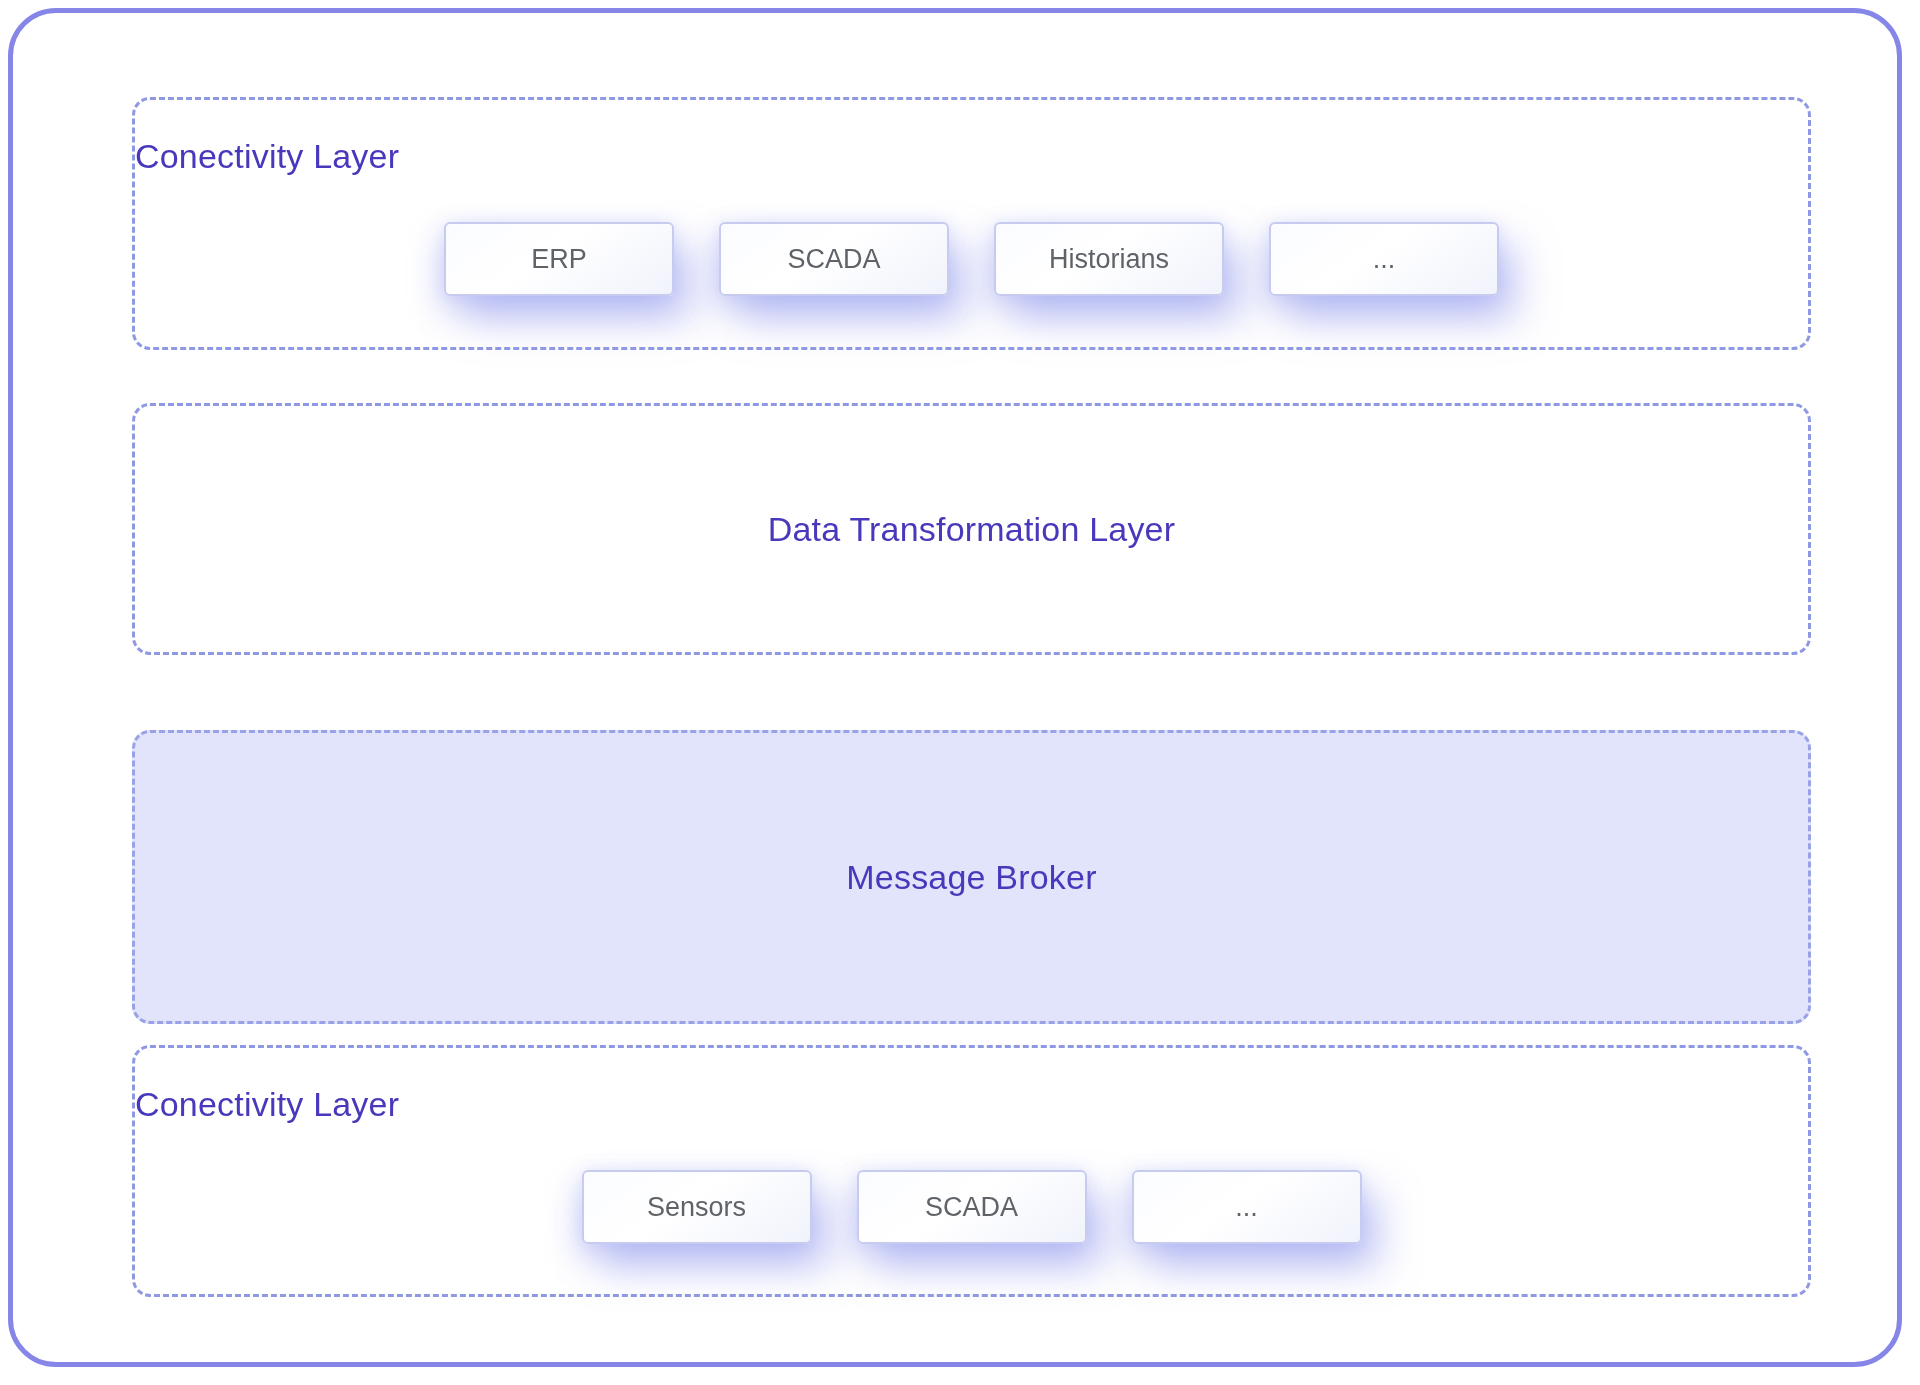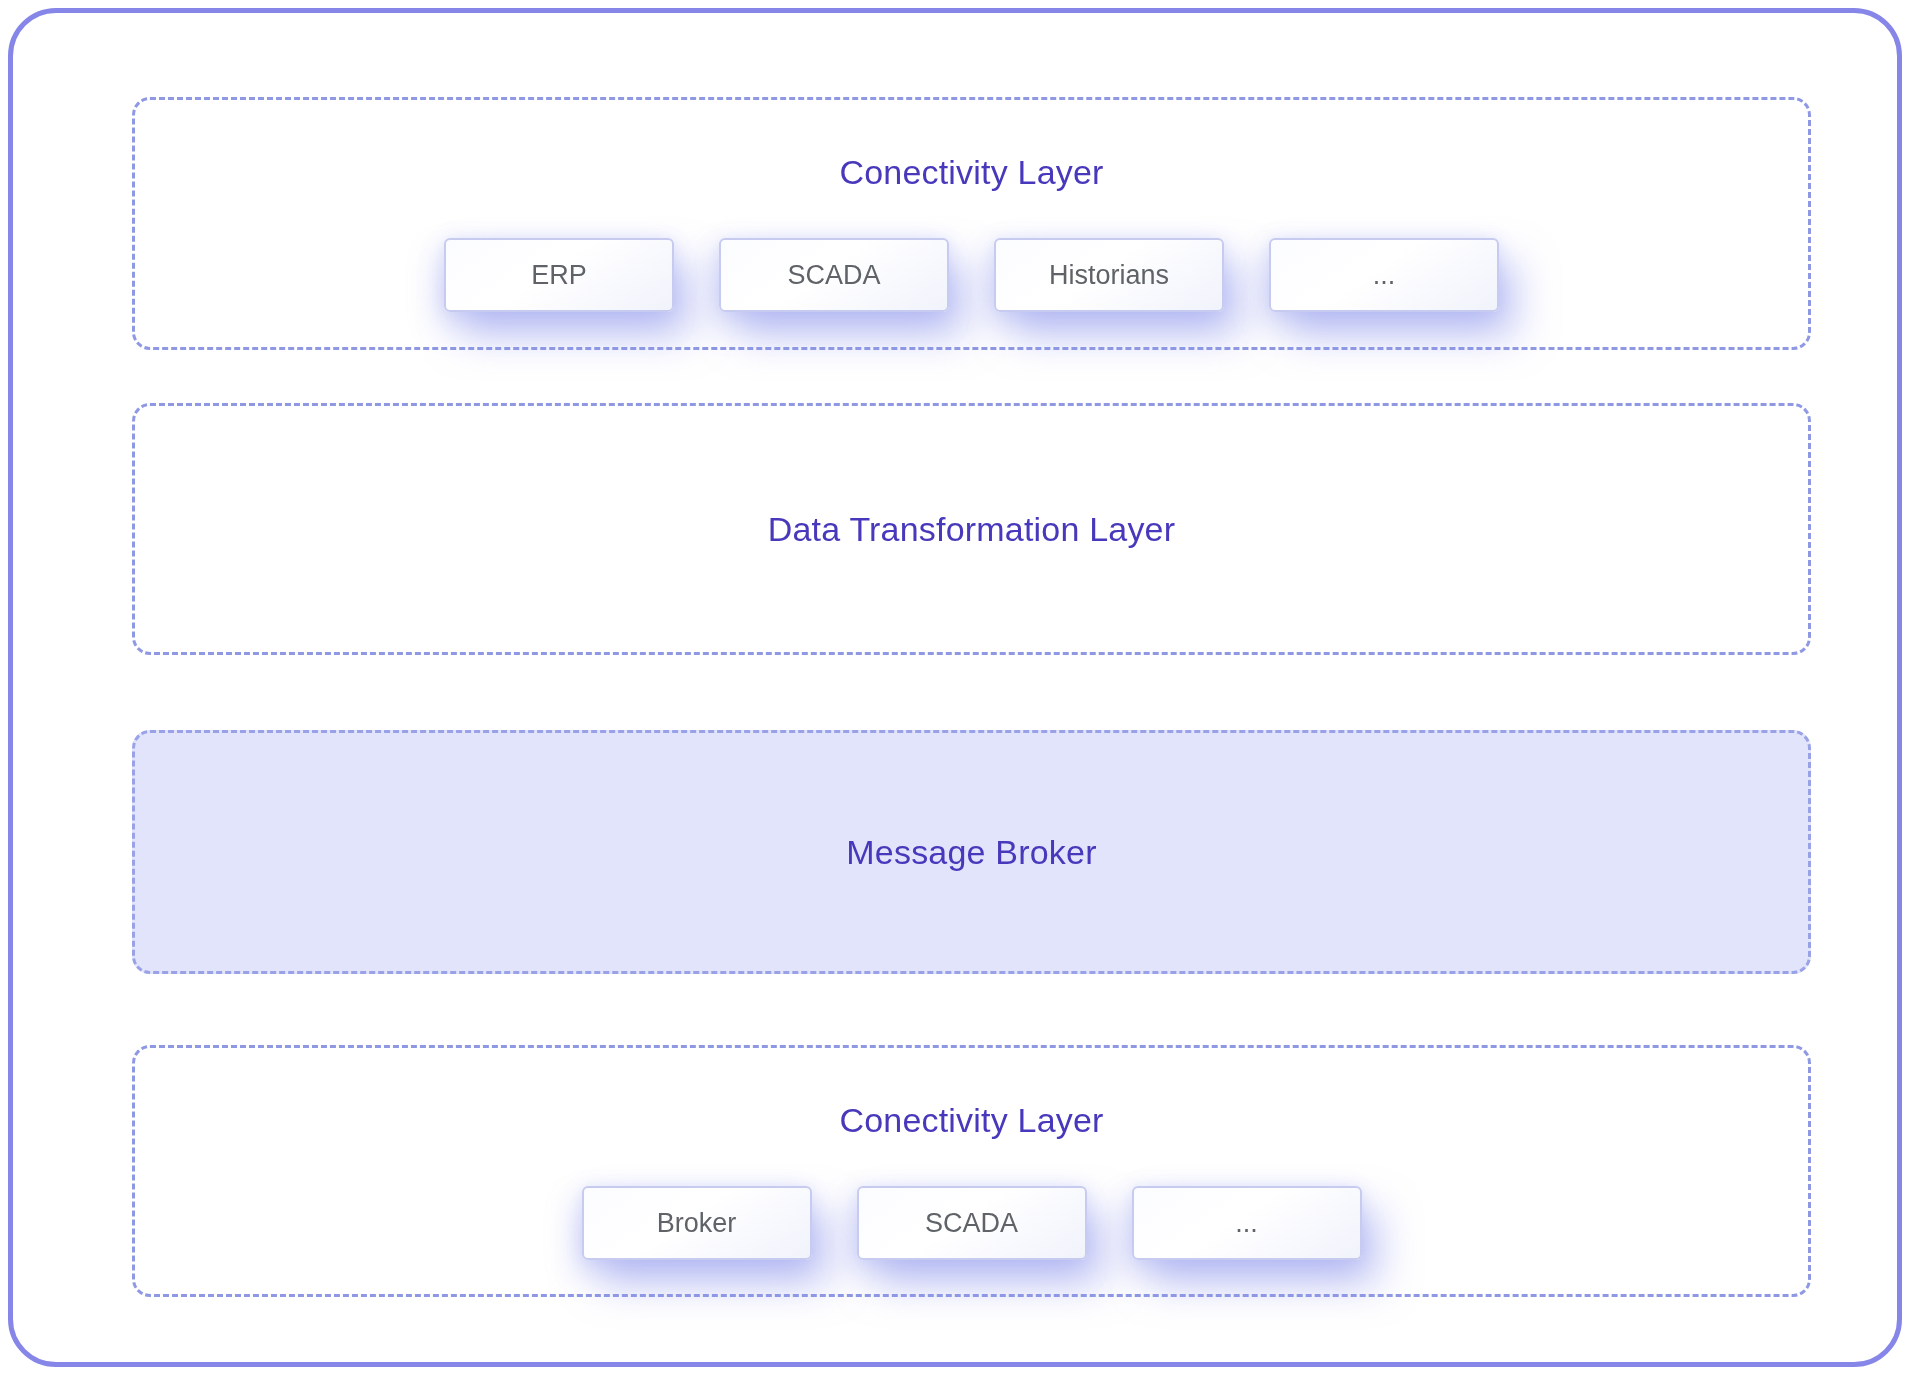--- a/index.html
+++ b/index.html
@@ -35,32 +35,32 @@
   }
   .layer.dashed {
     border: 3px dashed #8f99e3;
     background: transparent;
   }
   .layer.filled {
     border: 3px dashed #99a2e6;
     background: #e1e4fb;
   }
   .layer-title {
-    margin: 16px;
+    margin: 0;
     font-size: 34px;
     font-weight: 400;
     color: #4838bb;
-    text-align: center;
+    text-align: left;
     line-height: 44px;
     letter-spacing: 0.2px;
   }
   
   .sec-top    { top: 84px;   height: 253px; }
   .sec-dtl    { top: 390px;  height: 252px; display: flex; align-items: center; justify-content: center; }
-  .sec-broker { top: 717px;  height: 244px; display: flex; align-items: center; justify-content: center; }
+  .sec-broker { top: 717px;  height: 294px; display: flex; align-items: center; justify-content: center; }
   .sec-bottom { top: 1032px; height: 252px; }
   .sec-top .layer-title,
   .sec-bottom .layer-title {
     padding-top: 34px;
   }
   .item-row {
     display: flex;
     justify-content: center;
     gap: 45px;
     margin-top: 44px;
@@ -103,20 +103,20 @@
       <h2 class="layer-title">Data Transformation Layer</h2>
     </section>
 
     <section class="layer filled sec-broker">
       <h2 class="layer-title">Message Broker</h2>
     </section>
 
     <section class="layer dashed sec-bottom">
       <h2 class="layer-title">Conectivity Layer</h2>
       <div class="item-row">
-          <div class="item-box">Broker</div>
+          <div class="item-box">Sensors</div>
           <div class="item-box">SCADA</div>
           <div class="item-box">...</div>
         </div>
     </section>
 
   </div>
 </div>
 
 </body></html>

